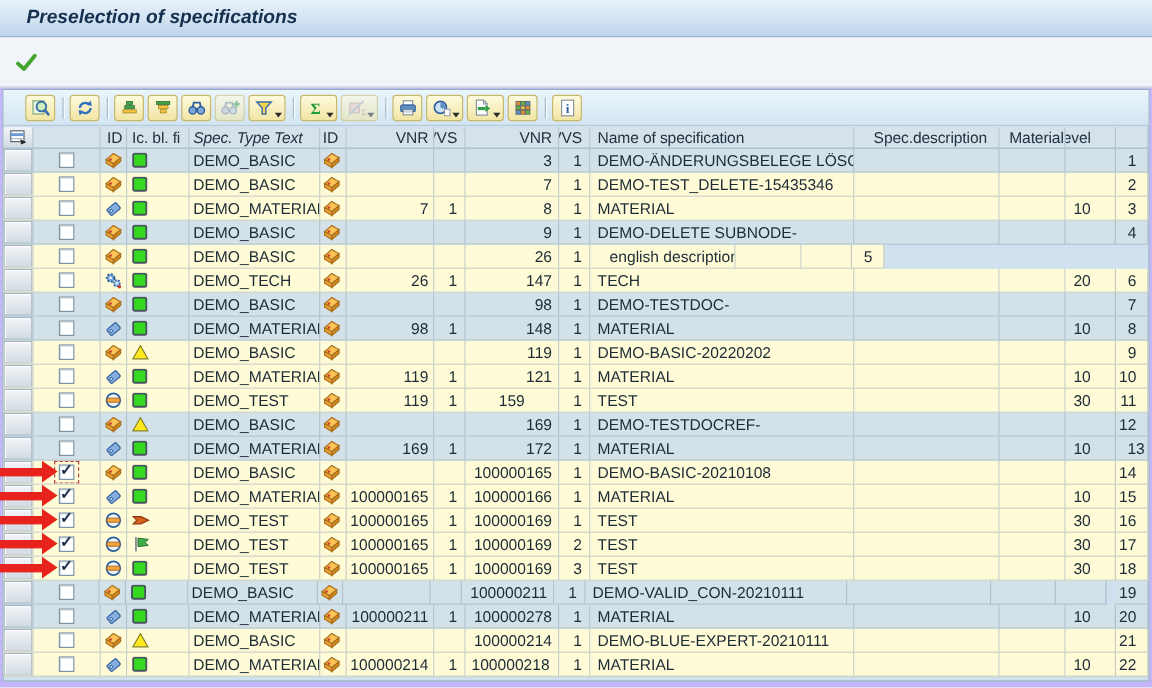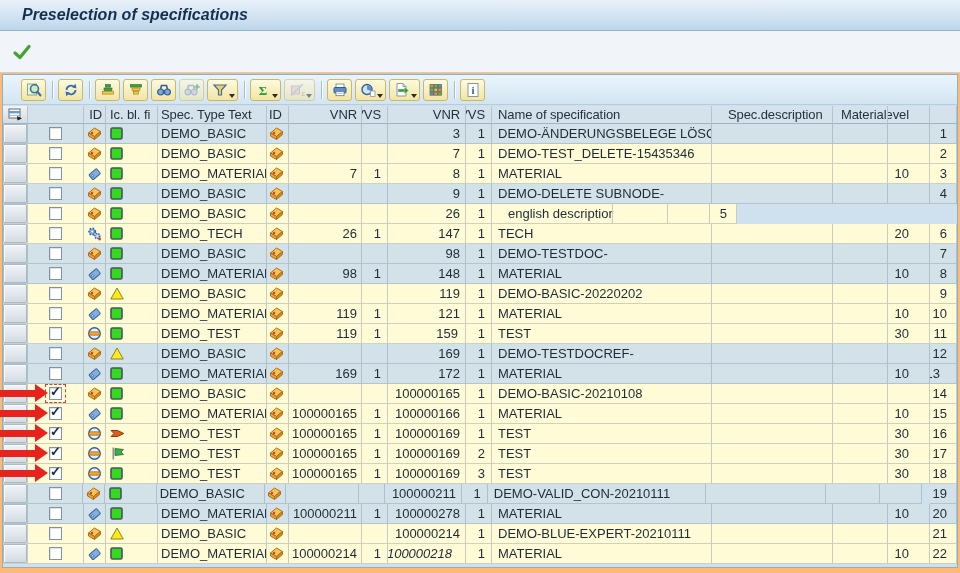--- a/index.html
+++ b/index.html
@@ -1,16 +1,16 @@
 <!DOCTYPE html>
 <html><head>
 <meta charset="utf-8">
 <style>
   html,body{margin:0;padding:0;}
-  .screen{position:relative;width:960px;height:573px;background:#fdba74;overflow:hidden;
+  .screen{position:relative;width:960px;height:573px;background:#c4b5fd;overflow:hidden;
           font-family:"Liberation Sans",sans-serif;-webkit-font-smoothing:antialiased;}
   
   .titlebar{position:absolute;left:0;top:0;width:960px;height:30px;
             background:linear-gradient(#e9f2fb,#bed6ea);border-bottom:1px solid #93b3cd;
             display:flex;align-items:center;}
   .titlebar .title{margin-left:22px;font-size:16px;font-weight:bold;font-style:italic;color:#14304e;}
   
   .fnbar{position:absolute;left:0;top:31px;width:960px;height:41px;background:#f1f4f8;
          border-bottom:1px solid #c3d1dd;display:flex;align-items:center;}
   .confirm-btn{margin-left:9px;width:26px;height:24px;display:flex;align-items:center;justify-content:center;cursor:pointer;}
@@ -233,21 +233,21 @@
               </svg>
             </span>
           </div>
           <div class="g-cell al-c" style="width: 56px;"></div>
           <div class="g-cell al-r" style="width: 22px; padding-right: 3px;">
             <span>ID</span>
           </div>
           <div class="g-cell" style="width: 52px; padding-left: 4px;">
             <span>Ic. bl. fi</span>
           </div>
-          <div class="g-cell" style="width: 109px; padding-left: 3px;">
+          <div class="g-cell" style="width: 109px; padding-left: 3px; font-style: italic;">
             <span>Spec. Type Text</span>
           </div>
           <div class="g-cell" style="width: 22px; padding-left: 2px;">
             <span>ID</span>
           </div>
           <div class="g-cell al-r" style="width: 73px; padding-right: 4px;">
             <span>VNR</span>
           </div>
           <div class="g-cell al-r" style="width: 26px; padding-right: 6px;">
             <span>VVS</span>
@@ -976,21 +976,21 @@
                 <circle cx="5" cy="7" r="1.2" fill="#cf3d2a"></circle>
               </svg>
             </span>
           </div>
           <div class="g-cell al-r" style="width: 73px; padding-right: 4px;">
             <span>119</span>
           </div>
           <div class="g-cell al-r" style="width: 26px; padding-right: 6px;">
             <span>1</span>
           </div>
-          <div class="g-cell al-r" style="width: 78px; padding-right: 7px;">
+          <div class="g-cell al-r" style="width: 78px; padding-right: 0; justify-content: center;">
             <span>159</span>
           </div>
           <div class="g-cell al-r" style="width: 26px; padding-right: 6px;">
             <span>1</span>
           </div>
           <div class="g-cell" style="width: 220px; padding-left: 6px;">
             <span>TEST</span>
           </div>
           <div class="g-cell" style="width: 121px; padding-left: 16px;">
             <span></span>
@@ -1128,21 +1128,21 @@
           </div>
           <div class="g-cell" style="width: 121px; padding-left: 16px;">
             <span></span>
           </div>
           <div class="g-cell" style="width: 55px; padding-left: 8px;">
             <span></span>
           </div>
           <div class="g-cell al-r" style="width: 42px; padding-right: 20px;">
             <span>10</span>
           </div>
-          <div class="g-cell al-r" style="width: 27px; padding-right: 16px; text-align: right;">
+          <div class="g-cell al-r" style="width: 27px; padding-right: 2px; text-align: right;">
             <span>13</span>
           </div>
         </div>
         <div class="g-row shade-yellow">
           <div class="g-cell al-c" style="width: 25px; padding: 0px;">
             <div class="selbtn"></div>
           </div>
           <div class="g-cell al-c" style="width: 56px;">
             <span class="chk-wrap">
               <span class="focusring"></span>
@@ -1719,21 +1719,21 @@
                 <circle cx="5" cy="7" r="1.2" fill="#cf3d2a"></circle>
               </svg>
             </span>
           </div>
           <div class="g-cell al-r" style="width: 73px; padding-right: 4px;">
             <span>100000214</span>
           </div>
           <div class="g-cell al-r" style="width: 26px; padding-right: 6px;">
             <span>1</span>
           </div>
-          <div class="g-cell al-r" style="width: 78px; padding-right: 13px; font-style: italic;">
+          <div class="g-cell al-r" style="width: 78px; padding-right: 7px;">
             <span>100000218</span>
           </div>
           <div class="g-cell al-r" style="width: 26px; padding-right: 6px;">
             <span>1</span>
           </div>
           <div class="g-cell" style="width: 220px; padding-left: 6px;">
             <span>MATERIAL</span>
           </div>
           <div class="g-cell" style="width: 121px; padding-left: 16px;">
             <span></span>

